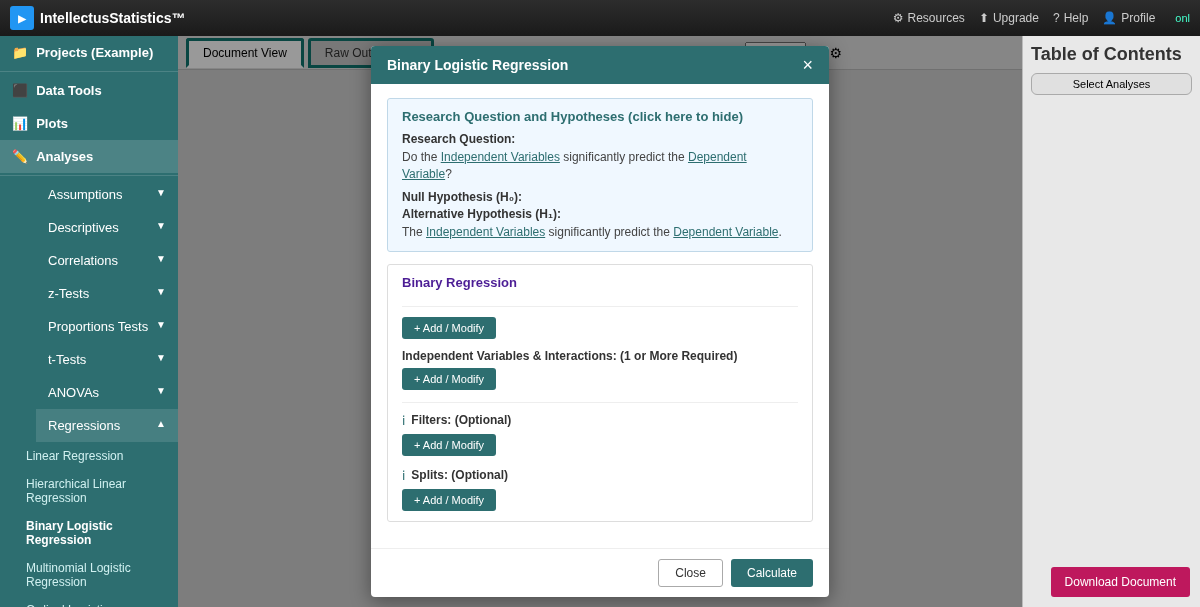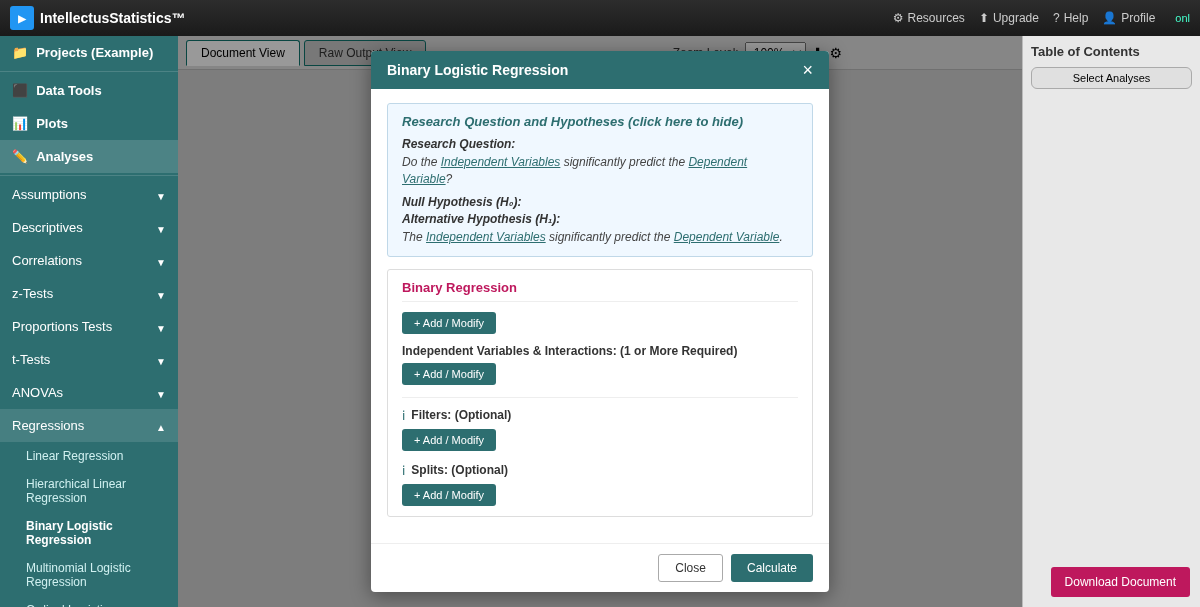--- a/index.html
+++ b/index.html
@@ -62,25 +62,26 @@
       padding: 9px 12px;
       font-size: 13px;
       display: flex;
       align-items: center;
       gap: 8px;
       cursor: pointer;
       font-weight: bold;
     }
     .sidebar-category {
       display: flex;
-      align-items: flex-end;
+      align-items: flex-start;
       justify-content: space-between;
       padding: 9px 12px;
       font-size: 13px;
       cursor: pointer;
+      margin-left: 36px;
     }
     .sidebar-category .left { display: flex; align-items: center; gap: 8px; }
     .sidebar-sub-item {
       padding: 7px 14px 7px 26px;
       font-size: 12px;
       cursor: pointer;
       color: #d0f0f0;
     }
     .sidebar-sub-item.active { color: white; font-weight: bold; }
     .sidebar-divider { height: 1px; background: rgba(255,255,255,0.15); margin: 2px 0; }
@@ -101,21 +102,21 @@
       height: 34px;
       padding: 0 8px;
       gap: 4px;
       border-bottom: 1px solid #bbb;
     }
     .tab-btn {
       padding: 5px 14px;
       font-size: 12px;
       cursor: pointer;
       border-radius: 3px 3px 0 0;
-      border: 1px solid #0f766e;
+      border: 3px solid #0f766e;
       background: #c8c8c8;
       color: #333;
     }
     .tab-btn.active {
       background: white;
       border-bottom-color: white;
       color: #000;
     }
 
     
@@ -135,21 +136,21 @@
     }
 
     
     #right-panel {
       width: 178px;
       background: #e8e8e8;
       border-left: 1px solid #bbb;
       padding: 8px;
     }
     #right-panel .panel-title {
-      font-size: 13px;
+      font-size: 18px;
       font-weight: bold;
       margin-bottom: 8px;
       color: #333;
     }
     #right-panel .select-analyses-btn {
       background: #e0e0e0;
       border: 1px solid #aaa;
       padding: 4px 8px;
       font-size: 11px;
       cursor: pointer;
@@ -206,21 +207,20 @@
     }
     #modal-body {
       padding: 14px 16px;
     }
     .hypothesis-section {
       background: #f0f8ff;
       border: 1px solid #c0d8e8;
       border-radius: 3px;
       padding: 10px 14px;
       margin-bottom: 12px;
-      font-style: italic;
     }
     .hypothesis-toggle {
       color: #2d6e70;
       font-size: 13px;
       cursor: pointer;
       margin-bottom: 8px;
       font-weight: bold;
     }
     .hypothesis-label {
       font-size: 12px;
@@ -240,23 +240,23 @@
     }
     .binary-regression-section {
       border: 1px solid #ddd;
       border-radius: 3px;
       padding: 10px 14px;
       margin-bottom: 12px;
     }
     .section-title {
       font-size: 13px;
       font-weight: bold;
-      color: #be185d;
+      color: #4c1d95;
       margin-bottom: 10px;
-      padding-bottom: 6px;
+      padding-bottom: 16px;
       border-bottom: 1px solid #eee;
     }
     .field-label {
       font-size: 12px;
       color: #333;
       margin-bottom: 5px;
       font-weight: bold;
     }
     .add-btn {
       background: #2d6e70;

